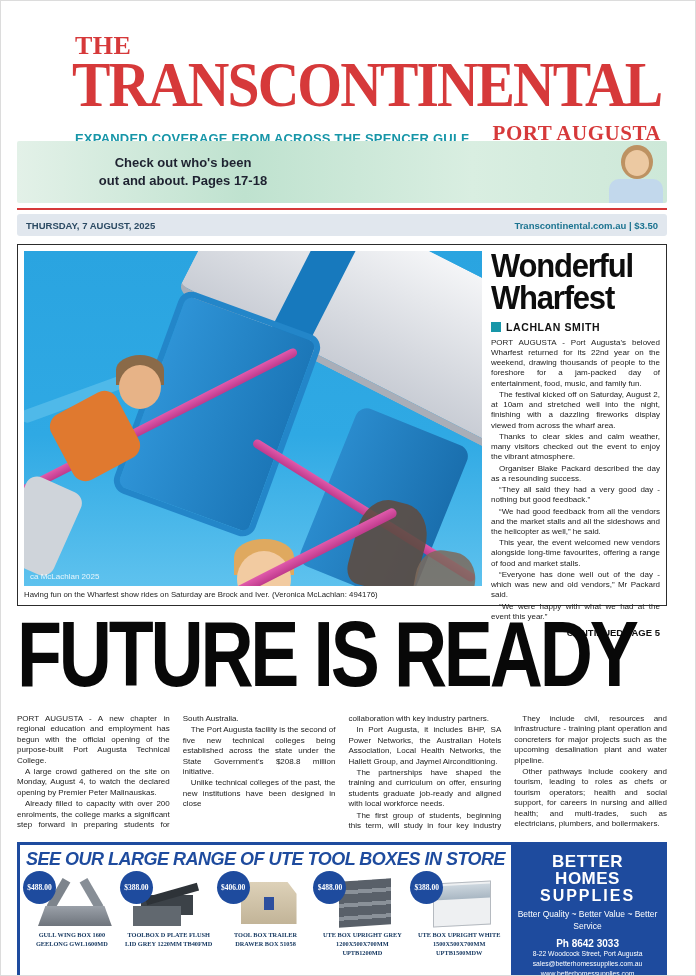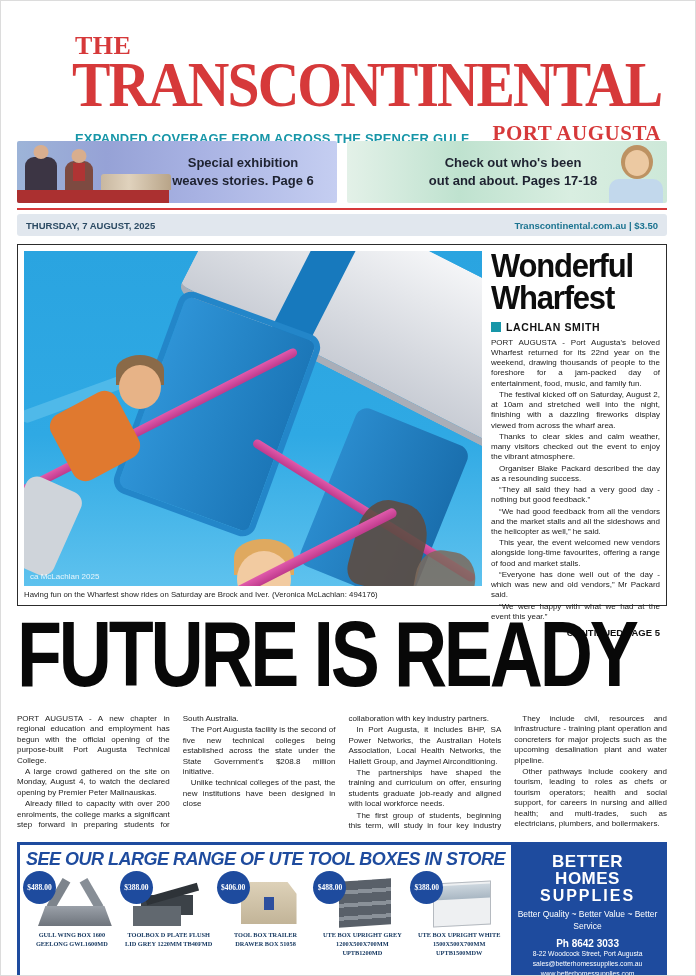--- a/index.html
+++ b/index.html
@@ -155,34 +155,20 @@
   <div class="masthead">
     <div class="mast-the">THE</div>
     <div class="mast-title">TRANSCONTINENTAL</div>
     <div class="mast-row">
       <div class="mast-tagline">EXPANDED COVERAGE FROM ACROSS THE SPENCER GULF</div>
       <div class="mast-region">PORT AUGUSTA</div>
     </div>
   </div>
 
   <div class="banners">
-    <div class="banner banner-left">
-      <div class="lady lady1">
-          <div class="head"></div>
-        </div>
-      <div class="lady lady2">
-          <div class="head"></div>
-        </div>
-      <div class="promo-items"></div>
-      <div class="promo-table"></div>
-      <div class="banner-text">
-        <div>Special exhibition</div>
-        <div>weaves stories. Page 6</div>
-      </div>
-    </div>
     <div class="banner banner-right">
       <div class="banner-text">
         <div>Check out who's been</div>
         <div>out and about. Pages 17-18</div>
       </div>
       <div class="girl">
         <div class="hair"></div>
         <div class="face"></div>
         <div class="shirt"></div>
       </div>

